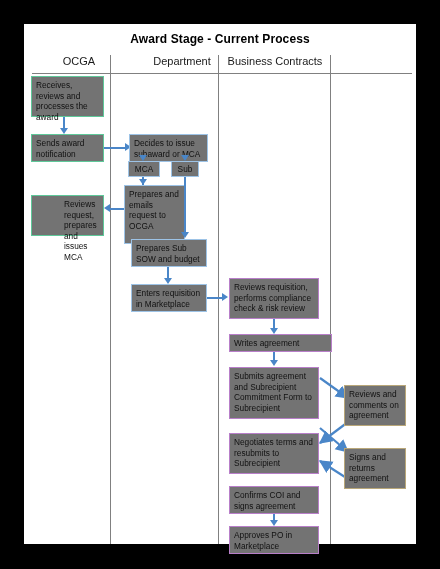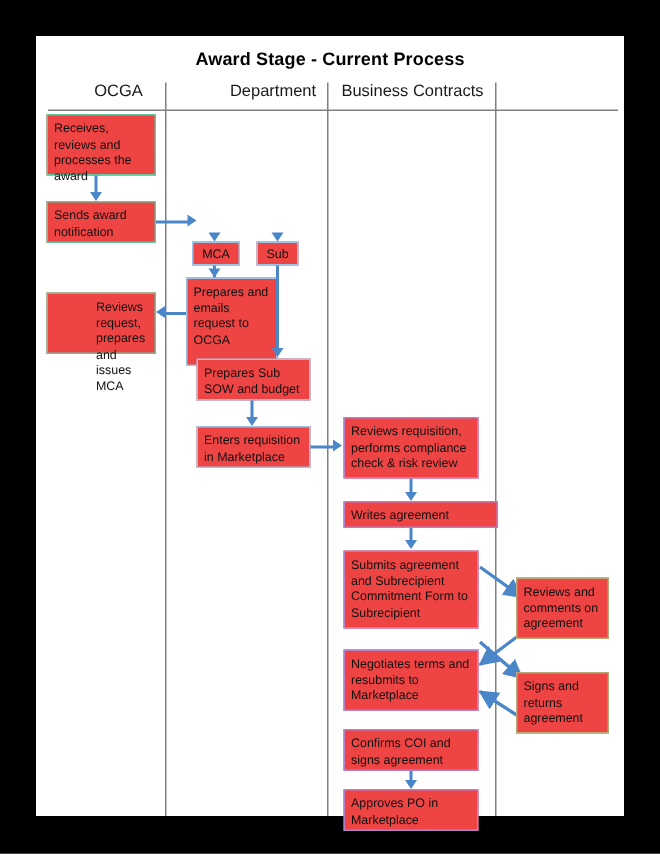--- a/index.html
+++ b/index.html
@@ -53,21 +53,21 @@
   .divider {
     position: absolute;
     top: 31px;
     width: 1px;
     background: #808080;
   }
   
   .node {
     position: absolute;
     box-sizing: border-box;
-    background: #ef4444;
+    background: #737373;
     font-size: 8.3px;
     line-height: 10.6px;
     color: #111111;
     padding: 3px 4px 2px 4px;
     border: 1px solid #000;
   }
   .node.green  { border-color: #5fc89a; }
   .node.blue   { border-color: #9dc3e6; }
   .node.purple { border-color: #b87fc9; }
   .node.tan    { border-color: #b9a779; }
@@ -157,20 +157,21 @@
   <div class="node green" style="left:7px; top:110px; width:73px; height:28px;">Sends award notification</div>
 
   <div class="node green" style="left:7px; top:171px; width:73px; height:41px;padding-left:32px;">Reviews request, prepares and issues MCA</div>
 
   <div class="hline" style="left:80px; top:123px; width:22px;"></div>
   <div class="arrow-right" style="left:101px; top:119px;"></div>
 
   <div class="hline" style="left:86px; top:184px; width:19px;"></div>
   <div class="arrow-left" style="left:80px; top:180px;"></div>
 
+  <div class="node blue" style="left:105px; top:110px; width:79px; height:28px;">Decides to issue subaward or MCA</div>
 
   <div class="vline" style="left:118px; top:138px; height:5px;"></div>
   <div class="arrow-down" style="left:115px; top:131px;"></div>
 
   <div class="vline" style="left:160px; top:138px; height:5px;"></div>
   <div class="arrow-down" style="left:157px; top:131px;"></div>
 
   <div class="node blue center" style="left:104px; top:137px; width:32px; height:16px;">MCA</div>
   <div class="node blue center" style="left:147px; top:137px; width:28px; height:16px;">Sub</div>
 
@@ -197,21 +198,21 @@
   <div class="vline" style="left:249px; top:295px; height:10px;"></div>
   <div class="arrow-down" style="left:246px; top:304px;"></div>
 
   <div class="node purple" style="left:205px; top:310px; width:103px; height:18px;">Writes agreement</div>
 
   <div class="vline" style="left:249px; top:328px; height:10px;"></div>
   <div class="arrow-down" style="left:246px; top:336px;"></div>
 
   <div class="node purple" style="left:205px; top:343px; width:90px; height:52px;">Submits agreement and Subrecipient Commitment Form to Subrecipient</div>
 
-  <div class="node purple" style="left:205px; top:409px; width:90px; height:41px;">Negotiates terms and resubmits to Marketplace</div>
+  <div class="node purple" style="left:205px; top:409px; width:90px; height:41px;">Negotiates terms and resubmits to Subrecipient</div>
 
   <div class="node purple" style="left:205px; top:462px; width:90px; height:28px;">Confirms COI and signs agreement</div>
 
   <div class="vline" style="left:249px; top:490px; height:8px;"></div>
   <div class="arrow-down" style="left:246px; top:496px;"></div>
 
   <div class="node purple" style="left:205px; top:502px; width:90px; height:28px;">Approves PO in Marketplace</div>
 
   <div class="node tan" style="left:320px; top:361px; width:62px; height:41px;">Reviews and comments on agreement</div>
 

